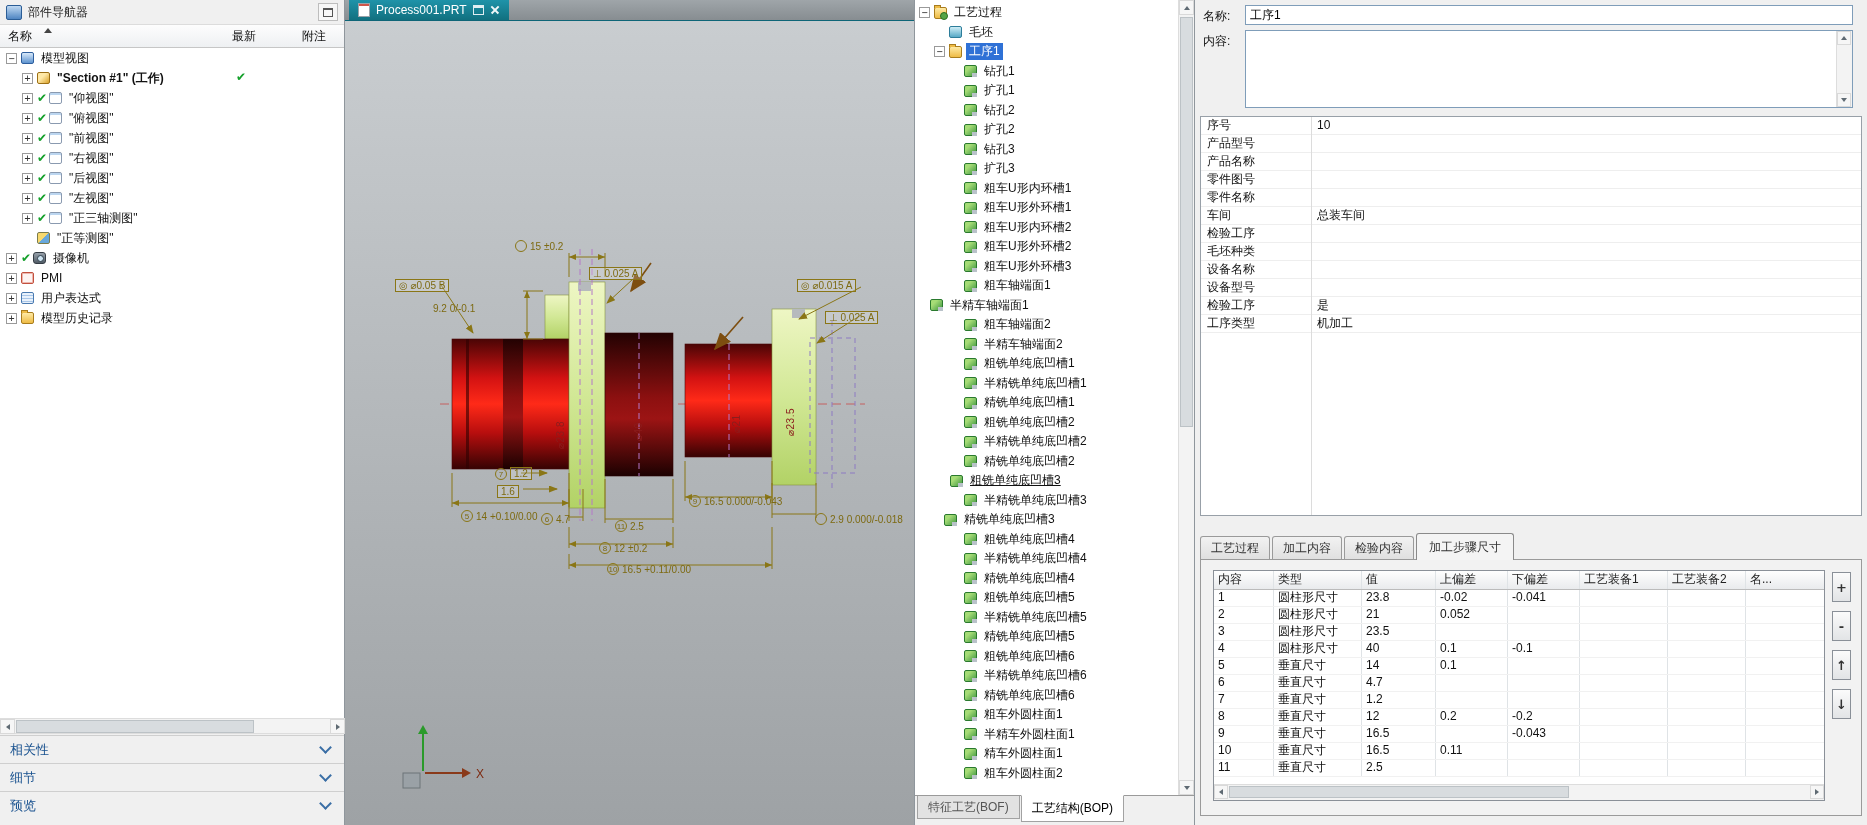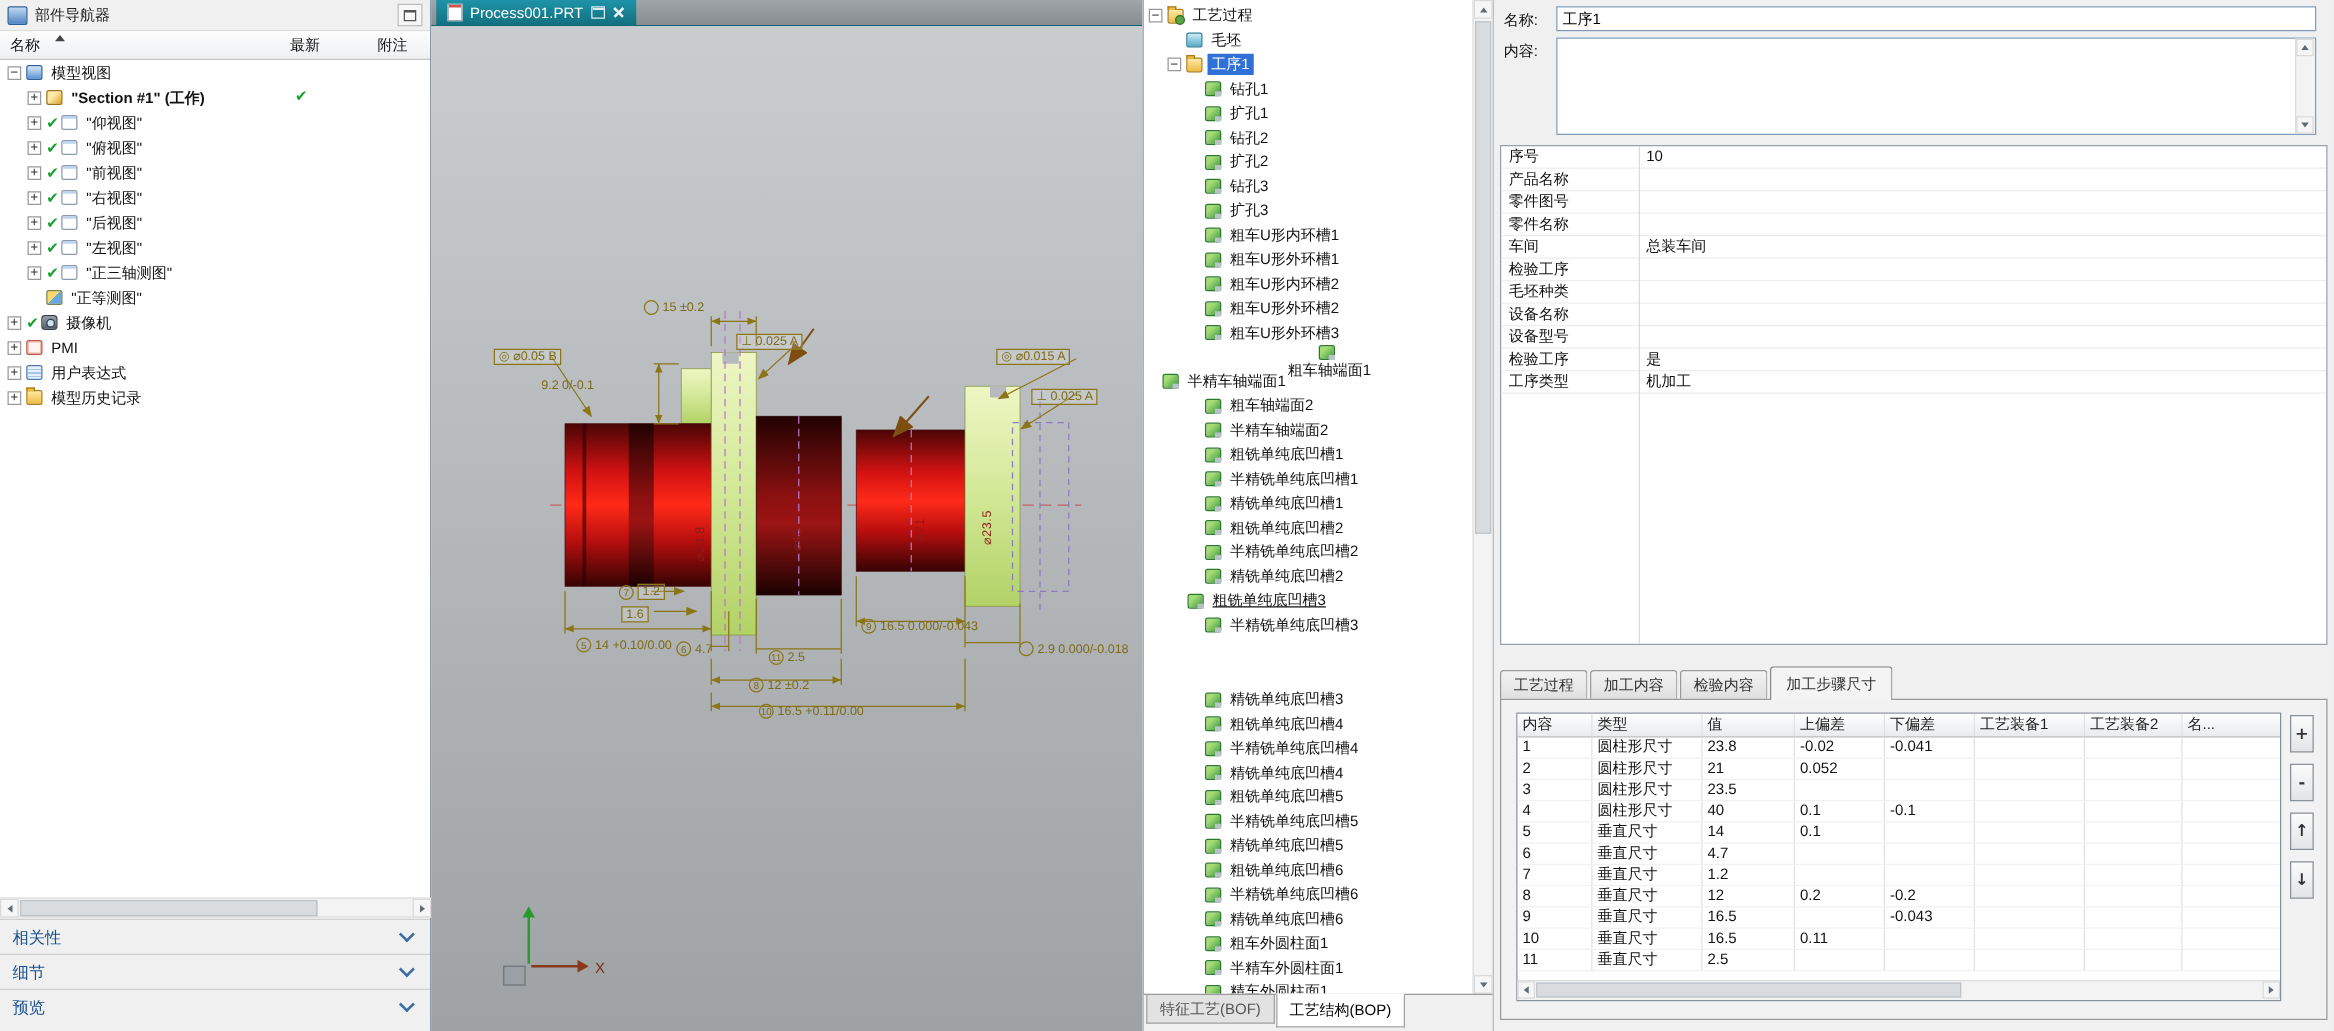--- a/index.html
+++ b/index.html
@@ -454,21 +454,21 @@
       <div class="prow" style="padding-left: 34px;">
         <span class="expander-space"></span>
         <span class="ticon icon-operation"></span>
         <span class="tlabel">粗车U形外环槽2</span>
       </div>
       <div class="prow" style="padding-left: 34px;">
         <span class="expander-space"></span>
         <span class="ticon icon-operation"></span>
         <span class="tlabel">粗车U形外环槽3</span>
       </div>
-      <div class="prow" style="padding-left: 34px; flex-direction: column;">
+      <div class="prow" style="padding-left: 34px;">
         <span class="expander-space"></span>
         <span class="ticon icon-operation"></span>
         <span class="tlabel">粗车轴端面1</span>
       </div>
       <div class="prow" style="">
         <span class="expander-space"></span>
         <span class="ticon icon-operation"></span>
         <span class="tlabel">半精车轴端面1</span>
       </div>
       <div class="prow" style="padding-left: 34px;">
@@ -514,21 +514,21 @@
       <div class="prow" style="padding-left: 20px; text-decoration: underline;">
         <span class="expander-space"></span>
         <span class="ticon icon-operation"></span>
         <span class="tlabel">粗铣单纯底凹槽3</span>
       </div>
       <div class="prow" style="padding-left: 34px;">
         <span class="expander-space"></span>
         <span class="ticon icon-operation"></span>
         <span class="tlabel">半精铣单纯底凹槽3</span>
       </div>
-      <div class="prow" style="padding-left: 34px; margin-top: 40px;">
+      <div class="prow" style="padding-left: 14px;">
         <span class="expander-space"></span>
         <span class="ticon icon-operation"></span>
         <span class="tlabel">精铣单纯底凹槽3</span>
       </div>
       <div class="prow" style="padding-left: 34px;">
         <span class="expander-space"></span>
         <span class="ticon icon-operation"></span>
         <span class="tlabel">粗铣单纯底凹槽4</span>
       </div>
       <div class="prow" style="padding-left: 34px;">
@@ -619,20 +619,24 @@
       <span class="sb-arrow" style="left:0;bottom:0;width:14px;height:14px">
           <span class="tri down"></span>
         </span>
     </div>
   </div>
   <div id="prop-grid">
     <div id="prop-rows">
         <div class="dp-prop-row">
           <span class="dp-prop-key">序号</span>
           <span class="dp-prop-val">10</span>
+        </div>
+        <div class="dp-prop-row">
+          <span class="dp-prop-key">产品型号</span>
+          <span class="dp-prop-val"></span>
         </div>
         <div class="dp-prop-row">
           <span class="dp-prop-key">产品名称</span>
           <span class="dp-prop-val"></span>
         </div>
         <div class="dp-prop-row">
           <span class="dp-prop-key">零件图号</span>
           <span class="dp-prop-val"></span>
         </div>
         <div class="dp-prop-row">

